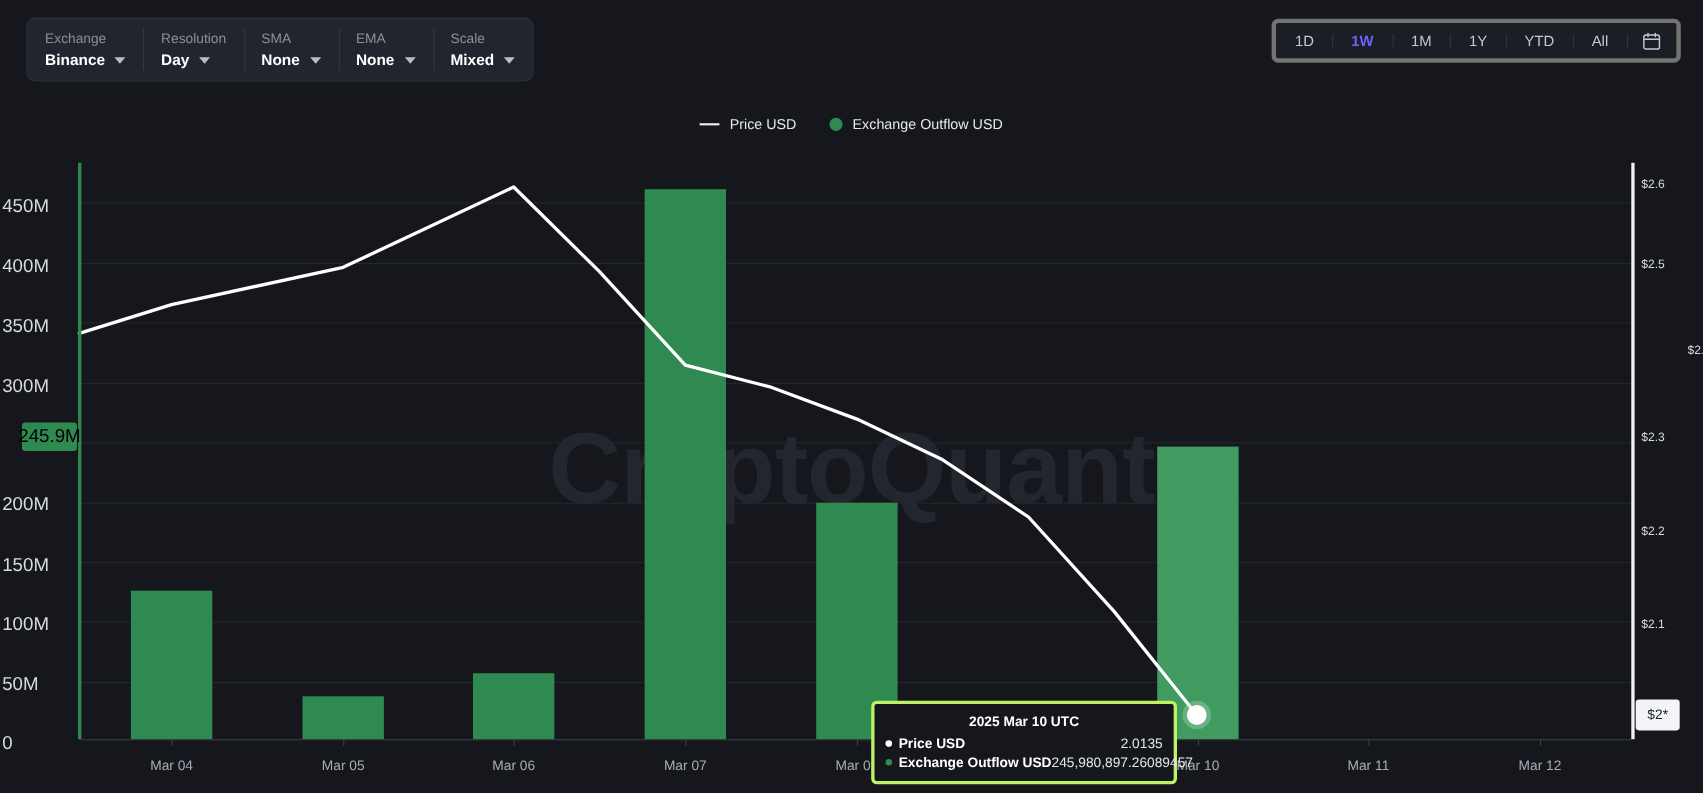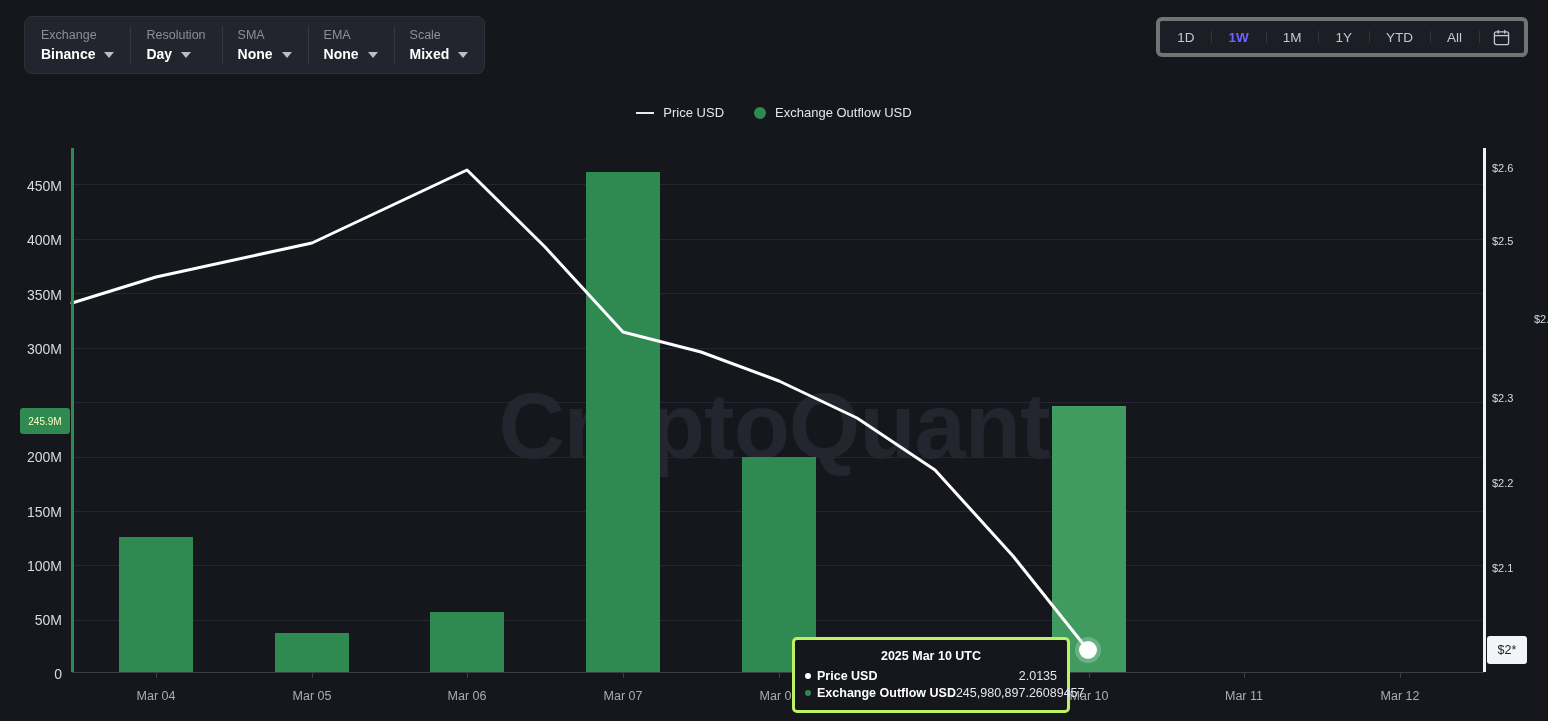--- a/index.html
+++ b/index.html
@@ -90,33 +90,33 @@
     color: #23262e;
     letter-spacing: -1px;
     line-height: 92px;
     user-select: none;
   }
   .gridline { position: absolute; left: 72px; width: 1412px; height: 1px; background: #24272f; }
   .axis-left-line { position: absolute; left: 71px; top: 148px; width: 3px; height: 524px; background: #2f8a52; }
   .axis-right-line { position: absolute; left: 1483px; top: 148px; width: 3px; height: 524px; background: #f0f2f5; }
   .baseline { position: absolute; left: 72px; top: 672px; width: 1412px; height: 1px; background: #3a3e47; }
   .tick-mark { position: absolute; top: 672px; width: 1px; height: 6px; background: #3a3e47; }
-  .yl { position: absolute; font-size: 14px; color: #d7dae0; white-space: nowrap; text-align: right; width: 60px; }
+  .yl { position: absolute; font-size: 17px; color: #d7dae0; white-space: nowrap; width: 60px; }
   .yr { position: absolute; font-size: 11px; color: #d7dae0; white-space: nowrap; left: 1492px; }
   .xl { position: absolute; font-size: 12.5px; color: #a8acb5; white-space: nowrap; text-align: center; width: 90px; top: 689px; }
 
   .bar { position: absolute; background: #2f8a52; }
   .bar.hl { background: #419a5f; }
 
   .badge-left {
-    position: absolute; left: 20px; top: 408px;
+    position: absolute; left: 20px; top: 384px;
     width: 50px; height: 26px;
     background: #2f8a52; border-radius: 3px;
     display: flex; align-items: center; justify-content: center;
-    font-size: 10px; color: #fef9c3;
+    font-size: 17px; color: #000000;
   }
   .badge-right {
     position: absolute; left: 1487px; top: 636px;
     width: 40px; height: 28px;
     background: #f2f4f7; border-radius: 3px;
     display: flex; align-items: center; justify-content: center;
     font-size: 12.5px; color: #1b1e25;
     overflow: hidden;
   }
 

